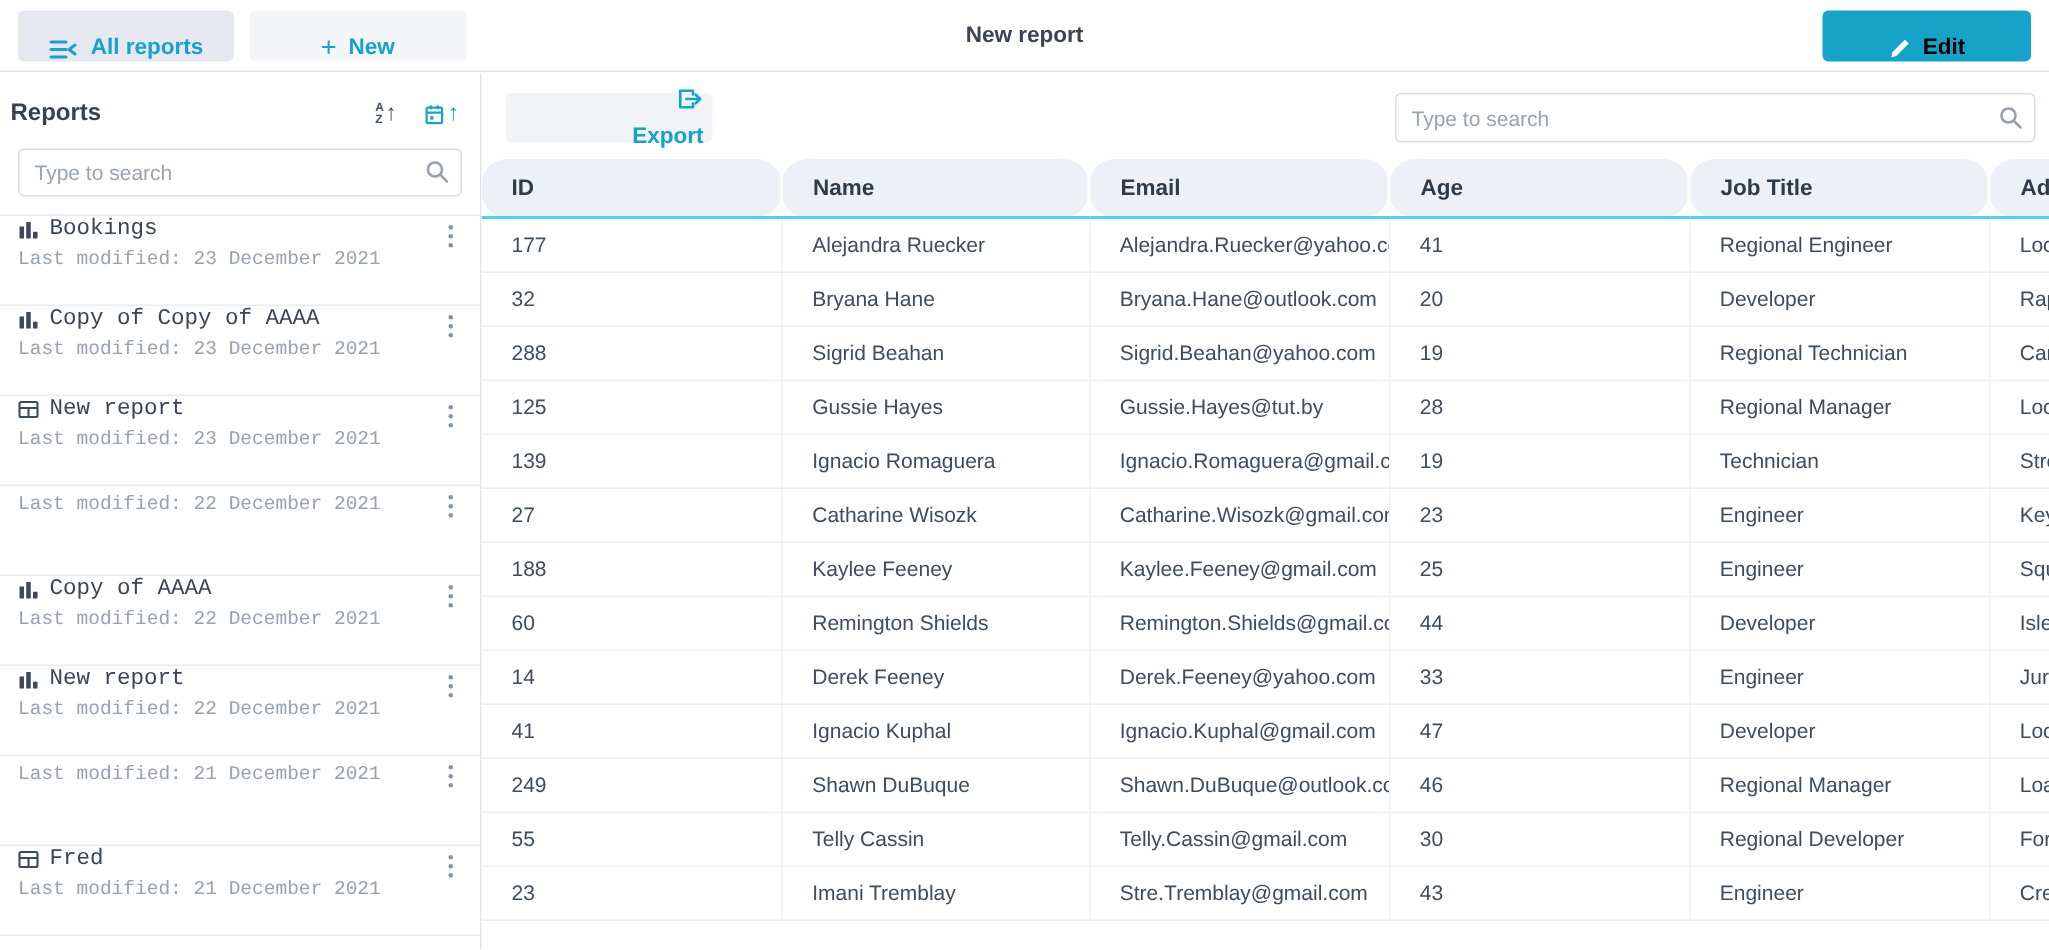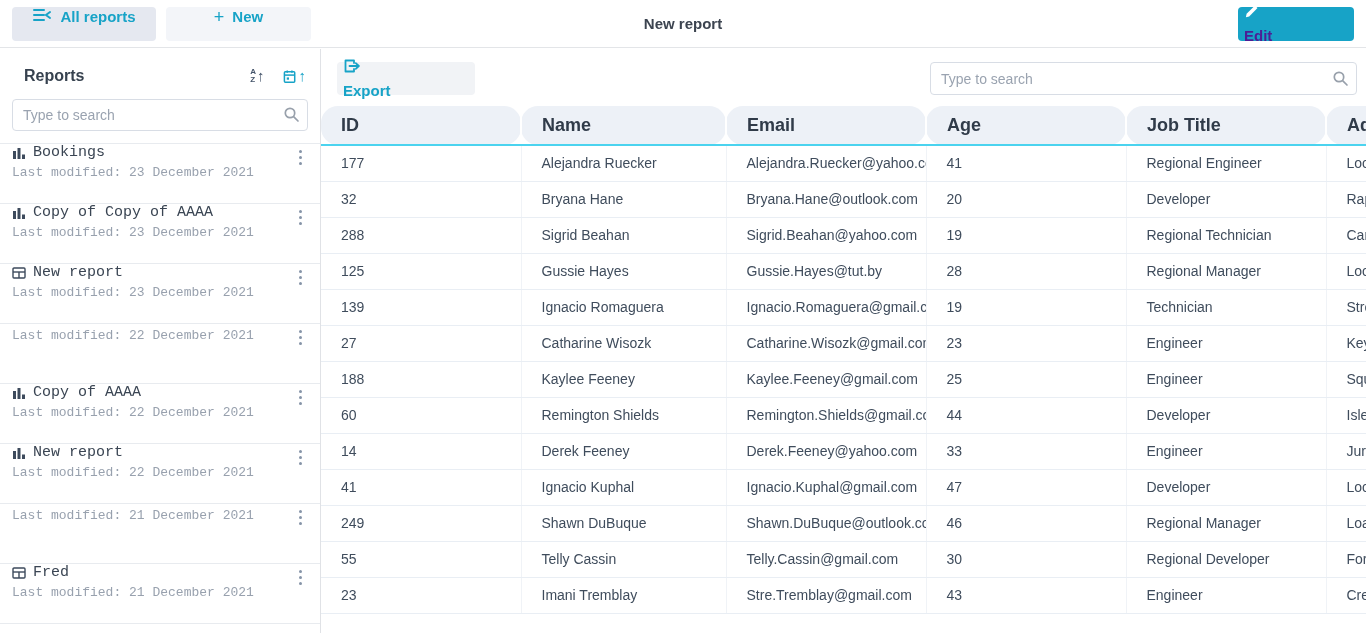--- a/index.html
+++ b/index.html
@@ -16,39 +16,39 @@
     width:1366px;height:633px;overflow:hidden;background:#fff;
     font-family:"Liberation Sans",sans-serif;position:relative;
   }
   
   .topbar{
     position:absolute;top:0;left:0;right:0;height:48px;
     display:flex;align-items:center;padding:0 8px;background:#fff;
     border-bottom:1px solid #e3e5e8;
   }
   .btn{
-    display:inline-flex;align-items:flex-start;justify-content:center;gap:8px;
+    display:inline-flex;align-items:flex-end;justify-content:center;gap:8px;
     height:34px;border:none;border-radius:4px;font-size:15px;font-weight:700;
     font-family:"Liberation Sans",sans-serif;cursor:pointer;
   }
   .btn-allreports{width:144px;margin-left:4px;background:#e5e8f0;color:var(--accent);}
   .btn-new{width:145px;margin-left:10px;background:#f3f5f9;color:var(--accent);}
   .plus{font-size:18px;font-weight:400;line-height:1;}
   .page-title{
     position:absolute;left:50%;transform:translateX(-50%);
     font-size:15px;font-weight:700;color:#3c4450;
   }
-  .btn-edit{width:116px;margin-left:auto;margin-right:4px;background:var(--accent);color:#4c1d95;flex-direction:column;}
+  .btn-edit{width:139px;margin-left:auto;margin-right:4px;background:var(--accent);color:#000000;}
   
   .sidebar{
     position:absolute;top:49px;left:0;bottom:0;width:321px;
     background:#fff;border-right:1px solid #e0e2e6;
   }
   .sidebar-header{
-    display:flex;align-items:center;padding:18px 14px 12px 24px;
+    display:flex;align-items:center;padding:18px 14px 12px 7px;
   }
   .sidebar-header h2{margin:0;font-size:16px;color:var(--dark);font-weight:700;flex:1;}
   .sort-ic{display:inline-flex;align-items:center;margin-left:18px;cursor:pointer;}
   .sort-ic .letters{
     display:flex;flex-direction:column;font-size:8px;font-weight:700;line-height:8px;
   }
   .sort-ic .arrow{font-size:15px;line-height:14px;margin-left:1px;font-weight:700;}
   .sort-alpha{color:#44546a;}
   .sort-date{color:var(--accent);}
   .search-wrap{position:relative;margin:2px 12px 12px 12px;}
@@ -88,21 +88,21 @@
     font-family:"Liberation Sans",sans-serif;
   }
   .main-search input::placeholder{color:#9aa3b0;}
   .main-search .search-ic{top:8px;}
   .table-wrap{position:absolute;top:57px;left:0;right:0;bottom:0;overflow:hidden;}
   table{border-collapse:collapse;table-layout:fixed;width:1210px;}
   col.c-id{width:200px}col.c-name{width:205px}col.c-email{width:200px}
   col.c-age{width:200px}col.c-job{width:200px}col.c-addr{width:205px}
   th{
     height:39px;background:#edf1f7;text-align:left;padding:0 8px 0 20px;
-    font-size:18px;font-weight:700;color:#303b49;
+    font-size:15px;font-weight:700;color:#303b49;
     border-bottom:2px solid var(--underline);
     border-radius:17px;
   }
   th:not(:first-child){border-left:2px solid #fff;margin-left:36px;}
   td{
     height:36px;padding:0 8px 0 20px;font-size:14px;color:var(--cell);
     border-bottom:1px solid #e9eef4;white-space:nowrap;overflow:hidden;
   }
   td:not(:first-child){border-left:1px solid #f0f3f7;}
   svg{display:block;}

